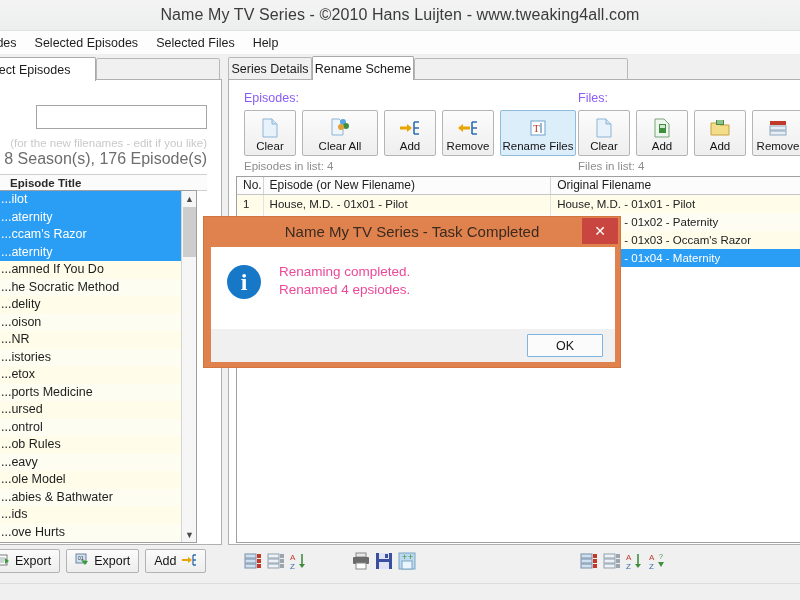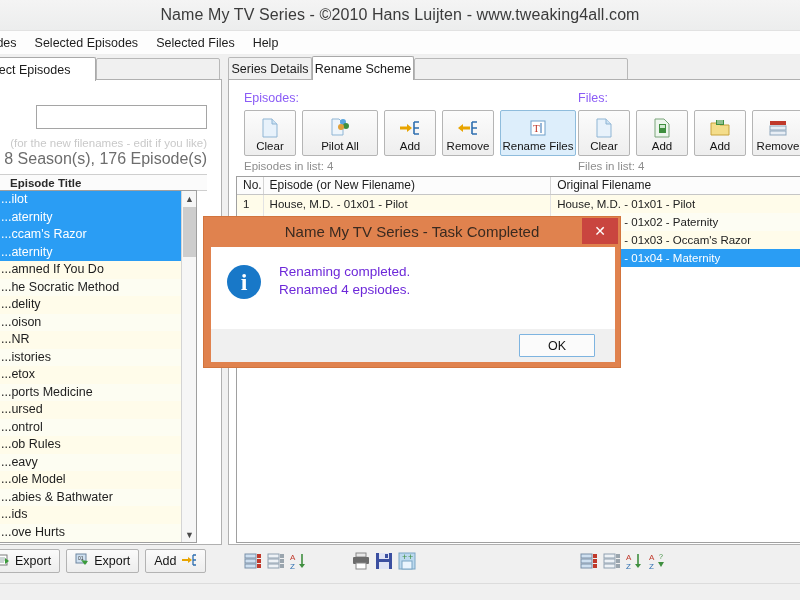--- a/index.html
+++ b/index.html
@@ -165,25 +165,25 @@
     line-height:1;
   }
   .dbody{
     position:absolute;left:7px;top:30px;width:404px;height:82px;background:#fff;
     box-sizing:border-box;display:flex;align-items:flex-start;padding:16px 0 0 16px;gap:18px;
   }
   .infoico{width:34px;height:34px;border-radius:50%;background:#1878c8;
     display:flex;align-items:center;justify-content:center;
     color:#fff;font-size:24px;font-weight:bold;font-family:"Liberation Serif",serif;
     flex:0 0 auto;margin-top:2px;}
-  .dmsg{font-size:13.5px;color:#6d28d9;line-height:18px;}
+  .dmsg{font-size:13.5px;color:#ec4899;line-height:18px;}
   .dfoot{
     position:absolute;left:7px;top:112px;width:404px;height:33px;background:#f0f0f0;
     box-sizing:border-box;display:flex;align-items:center;justify-content:flex-end;
-    padding-right:20px;
+    padding-right:12px;
   }
   .okbtn{
     width:76px;height:23px;box-sizing:border-box;border:1px solid #7eb4e0;
     background:#fbfbfb;display:flex;align-items:center;justify-content:center;
     font-size:12.5px;color:#141414;border-radius:1px;
   }
 
   
   .statusbar{position:absolute;left:0;bottom:0;width:800px;height:16px;
     background:#f0f0f0;border-top:1px solid #dcdcdc;}
@@ -305,21 +305,21 @@
     </div>
     <div class="tbtn wide">
       <span class="ico">
         <svg width="22" height="20" viewBox="0 0 22 20">
             <path d="M3 1h7l4 4v12H3z" fill="#eef5fb" stroke="#8fb5d4"></path>
             <circle cx="14" cy="4" r="3" fill="#5aa6e0"></circle>
             <circle cx="17" cy="8" r="3" fill="#3f8f3f"></circle>
             <circle cx="12" cy="9" r="3" fill="#e0a03a"></circle>
           </svg>
       </span>
-      <span class="lbl">Pilot All</span>
+      <span class="lbl">Clear All</span>
     </div>
     <div class="tbtn">
       <span class="ico">
         <svg width="22" height="18" viewBox="0 0 22 18">
             <path d="M1 9h7" stroke="#e8a400" stroke-width="3"></path>
             <path d="M8 5l5 4-5 4z" fill="#e8a400"></path>
             <path d="M15 3v12M15 3h5M15 9h5M15 15h5" stroke="#2f6fb0" stroke-width="1.6" fill="none"></path>
           </svg>
       </span>
       <span class="lbl">Add</span>

